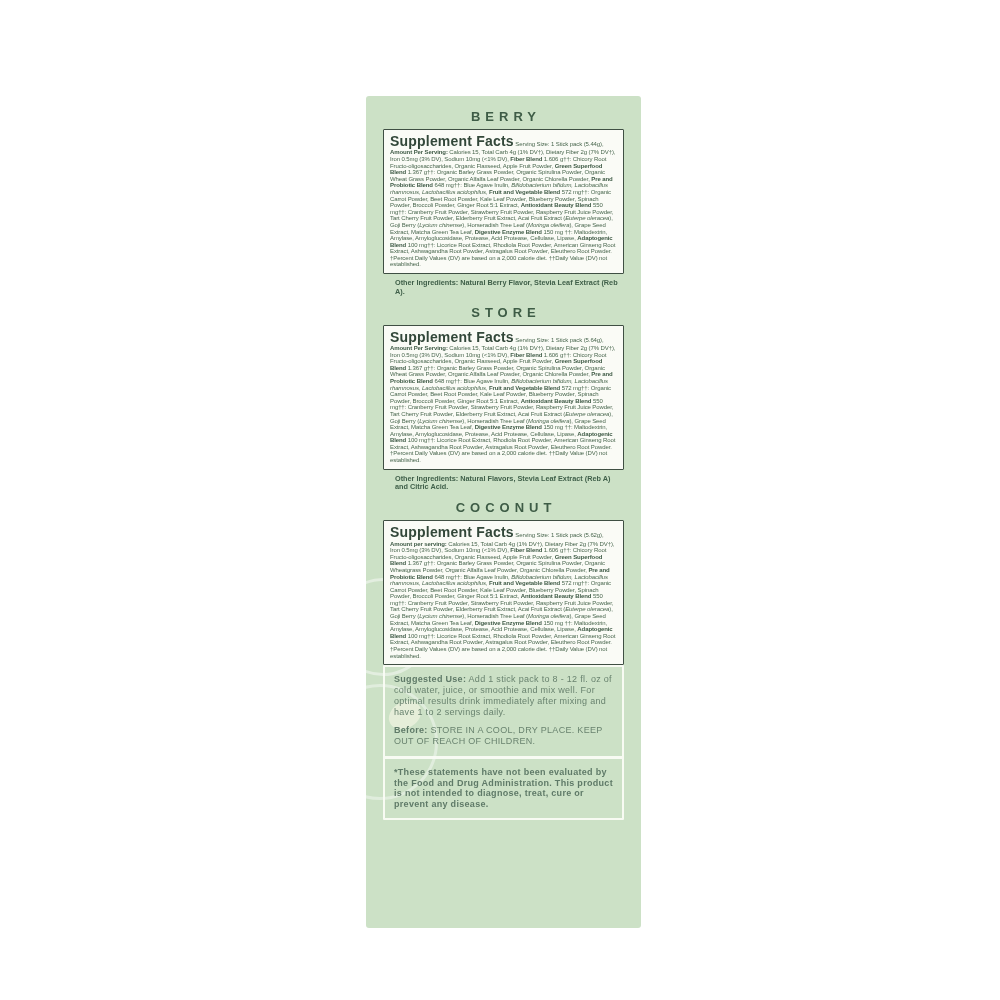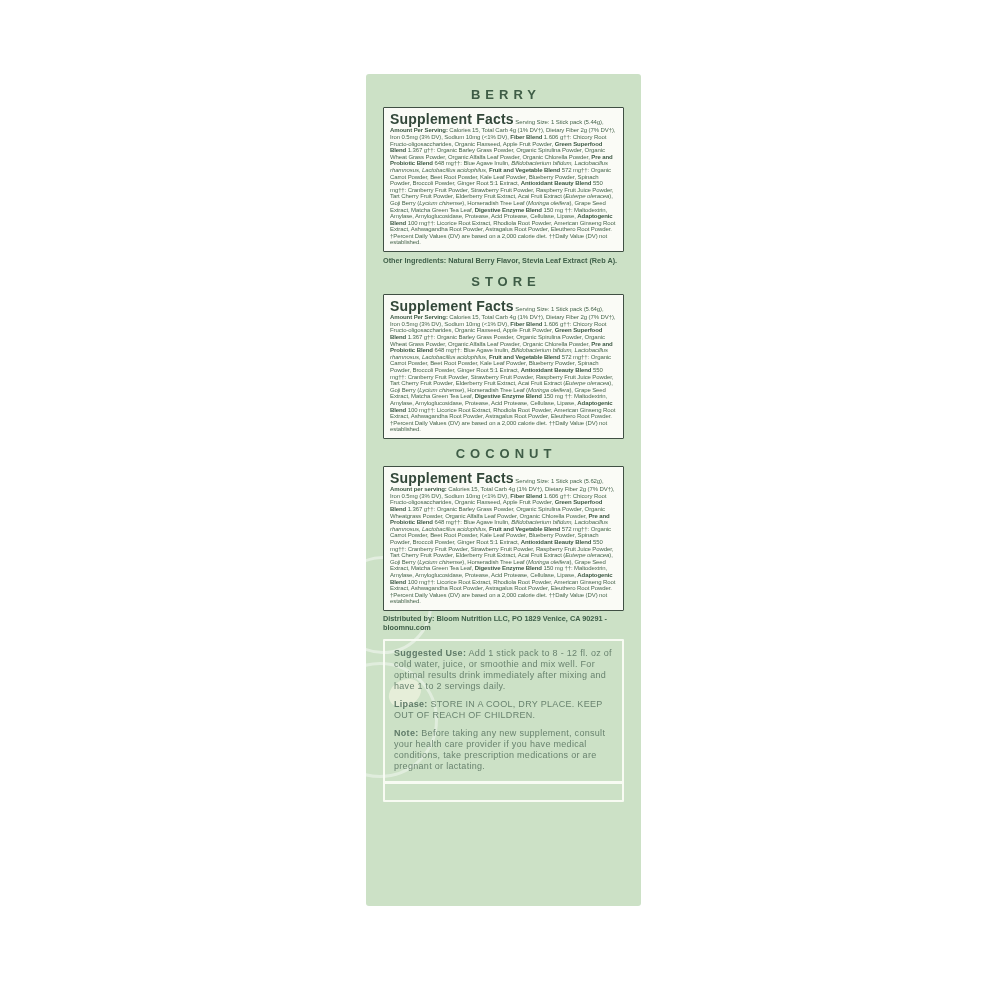--- a/index.html
+++ b/index.html
@@ -1,21 +1,21 @@
 <!DOCTYPE html>
 <html><head>
 <meta charset="utf-8">
 <style>
   html,body{margin:0;padding:0;background:#ffffff;}
   .canvas{
     position:relative;width:1000px;height:1000px;background:#ffffff;
     font-family:"Liberation Sans",sans-serif;overflow:hidden;
   }
   .package{
-    position:absolute;left:366px;top:74px;width:275px;min-height:832px;
+    position:absolute;left:366px;top:96px;width:275px;min-height:832px;
     background:#cce1c6;border-radius:3px;box-sizing:border-box;
     padding:6px 17px 14px 17px;overflow:hidden;
   }
   .wm{position:absolute;pointer-events:none;z-index:0;}
   .wm-ring1{left:-32px;top:482px;width:92px;height:92px;border:3px solid rgba(255,255,255,.45);border-radius:50%;}
   .wm-ring2{left:-44px;top:588px;width:110px;height:110px;border:3px solid rgba(255,255,255,.4);border-radius:50%;}
   .wm-blob{left:22px;top:606px;width:34px;height:26px;background:rgba(252,250,234,.55);border-radius:50%;transform:rotate(-30deg);}
   .content{position:relative;z-index:1;}
   .flavor-title{
     margin:7px 0 5px 0;text-align:center;font-size:13px;font-weight:bold;
@@ -28,21 +28,21 @@
   .facts-text{
     margin:0;font-size:6px;line-height:1.1;color:#4a684f;
     letter-spacing:-0.1px;text-align:left;
   }
   .facts-text .sf-title{
     font-size:14px;font-weight:bold;color:#324739;letter-spacing:.2px;
   }
   .facts-text .b{font-weight:bold;color:#3f5b46;}
   .facts-text .i{font-style:italic;}
   .other-ing{
-    margin:5px 0 8px 0;font-size:7.3px;font-weight:bold;color:#40604a;
+    margin:5px 0 8px 12px;font-size:7.3px;font-weight:bold;color:#40604a;
     letter-spacing:0;line-height:1.2;
   }
   .distributed{
     margin:4px 0 7px 0;font-size:7.3px;font-weight:bold;color:#40604a;line-height:1.2;
   }
   .usage-box{
     border:2.5px solid rgba(250,252,245,.95);border-radius:1px;
     padding:7px 9px 8px 9px;
   }
   .usage-para{
@@ -73,33 +73,33 @@
           <p class="facts-text"><span class="sf-title">Supplement Facts</span><span> Serving Size: 1 Stick pack (5.44g), </span><span class="b">Amount Per Serving:</span><span> Calories 15, Total Carb 4g (1% DV†), Dietary Fiber 2g (7% DV†), Iron 0.5mg (3% DV), Sodium 10mg (&lt;1% DV), </span><span class="b">Fiber Blend</span><span> 1.606 g††: Chicory Root Fructo-oligosaccharides, Organic Flaxseed, Apple Fruit Powder, </span><span class="b">Green Superfood Blend</span><span> 1.367 g††: Organic Barley Grass Powder, Organic Spirulina Powder, Organic Wheat Grass Powder, Organic Alfalfa Leaf Powder, Organic Chlorella Powder, </span><span class="b">Pre and Probiotic Blend</span><span> 648 mg††: Blue Agave Inulin, </span><span class="i">Bifidobacterium bifidum, Lactobacillus rhamnosus, Lactobacillus acidophilus,</span><span> </span><span class="b">Fruit and Vegetable Blend</span><span> 572 mg††: Organic Carrot Powder, Beet Root Powder, Kale Leaf Powder, Blueberry Powder, Spinach Powder, Broccoli Powder, Ginger Root 5:1 Extract, </span><span class="b">Antioxidant Beauty Blend</span><span> 550 mg††: Cranberry Fruit Powder, Strawberry Fruit Powder, Raspberry Fruit Juice Powder, Tart Cherry Fruit Powder, Elderberry Fruit Extract, Acai Fruit Extract (</span><span class="i">Euterpe oleracea</span><span>), Goji Berry (</span><span class="i">Lycium chinense</span><span>), Horseradish Tree Leaf (</span><span class="i">Moringa oleifera</span><span>), Grape Seed Extract, Matcha Green Tea Leaf, </span><span class="b">Digestive Enzyme Blend</span><span> 150 mg ††: Maltodextrin, Amylase, Amyloglucosidase, Protease, Acid Protease, Cellulase, Lipase, </span><span class="b">Adaptogenic Blend</span><span> 100 mg††: Licorice Root Extract, Rhodiola Root Powder, American Ginseng Root Extract, Ashwagandha Root Powder, Astragalus Root Powder, Eleuthero Root Powder. †Percent Daily Values (DV) are based on a 2,000 calorie diet. ††Daily Value (DV) not established.</span></p>
         </div>
         <p class="other-ing">Other Ingredients: Natural Berry Flavor, Stevia Leaf Extract (Reb A).</p>
       </section>
 
       <section>
         <h2 class="flavor-title">STORE</h2>
         <div class="facts-box">
           <p class="facts-text"><span class="sf-title">Supplement Facts</span><span> Serving Size: 1 Stick pack (5.64g), </span><span class="b">Amount Per Serving:</span><span> Calories 15, Total Carb 4g (1% DV†), Dietary Fiber 2g (7% DV†), Iron 0.5mg (3% DV), Sodium 10mg (&lt;1% DV), </span><span class="b">Fiber Blend</span><span> 1.606 g††: Chicory Root Fructo-oligosaccharides, Organic Flaxseed, Apple Fruit Powder, </span><span class="b">Green Superfood Blend</span><span> 1.367 g††: Organic Barley Grass Powder, Organic Spirulina Powder, Organic Wheat Grass Powder, Organic Alfalfa Leaf Powder, Organic Chlorella Powder, </span><span class="b">Pre and Probiotic Blend</span><span> 648 mg††: Blue Agave Inulin, </span><span class="i">Bifidobacterium bifidum, Lactobacillus rhamnosus, Lactobacillus acidophilus,</span><span> </span><span class="b">Fruit and Vegetable Blend</span><span> 572 mg††: Organic Carrot Powder, Beet Root Powder, Kale Leaf Powder, Blueberry Powder, Spinach Powder, Broccoli Powder, Ginger Root 5:1 Extract, </span><span class="b">Antioxidant Beauty Blend</span><span> 550 mg††: Cranberry Fruit Powder, Strawberry Fruit Powder, Raspberry Fruit Juice Powder, Tart Cherry Fruit Powder, Elderberry Fruit Extract, Acai Fruit Extract (</span><span class="i">Euterpe oleracea</span><span>), Goji Berry (</span><span class="i">Lycium chinense</span><span>), Horseradish Tree Leaf (</span><span class="i">Moringa oleifera</span><span>), Grape Seed Extract, Matcha Green Tea Leaf, </span><span class="b">Digestive Enzyme Blend</span><span> 150 mg ††: Maltodextrin, Amylase, Amyloglucosidase, Protease, Acid Protease, Cellulase, Lipase, </span><span class="b">Adaptogenic Blend</span><span> 100 mg††: Licorice Root Extract, Rhodiola Root Powder, American Ginseng Root Extract, Ashwagandha Root Powder, Astragalus Root Powder, Eleuthero Root Powder. †Percent Daily Values (DV) are based on a 2,000 calorie diet. ††Daily Value (DV) not established.</span></p>
         </div>
+        <p class="other-ing">Other Ingredients: Natural Flavors, Stevia Leaf Extract (Reb A) and Citric Acid.</p>
       </section>
 
       <section>
         <h2 class="flavor-title">COCONUT</h2>
         <div class="facts-box">
           <p class="facts-text"><span class="sf-title">Supplement Facts</span><span> Serving Size: 1 Stick pack (5.62g), </span><span class="b">Amount per serving:</span><span> Calories 15, Total Carb 4g (1% DV†), Dietary Fiber 2g (7% DV†), Iron 0.5mg (3% DV), Sodium 10mg (&lt;1% DV), </span><span class="b">Fiber Blend</span><span> 1.606 g††: Chicory Root Fructo-oligosaccharides, Organic Flaxseed, Apple Fruit Powder, </span><span class="b">Green Superfood Blend</span><span> 1.367 g††: Organic Barley Grass Powder, Organic Spirulina Powder, Organic Wheatgrass Powder, Organic Alfalfa Leaf Powder, Organic Chlorella Powder, </span><span class="b">Pre and Probiotic Blend</span><span> 648 mg††: Blue Agave Inulin, </span><span class="i">Bifidobacterium bifidum, Lactobacillus rhamnosus, Lactobacillus acidophilus,</span><span> </span><span class="b">Fruit and Vegetable Blend</span><span> 572 mg††: Organic Carrot Powder, Beet Root Powder, Kale Leaf Powder, Blueberry Powder, Spinach Powder, Broccoli Powder, Ginger Root 5:1 Extract, </span><span class="b">Antioxidant Beauty Blend</span><span> 550 mg††: Cranberry Fruit Powder, Strawberry Fruit Powder, Raspberry Fruit Juice Powder, Tart Cherry Fruit Powder, Elderberry Fruit Extract, Acai Fruit Extract (</span><span class="i">Euterpe oleracea</span><span>), Goji Berry (</span><span class="i">Lycium chinense</span><span>), Horseradish Tree Leaf (</span><span class="i">Moringa oleifera</span><span>), Grape Seed Extract, Matcha Green Tea Leaf, </span><span class="b">Digestive Enzyme Blend</span><span> 150 mg ††: Maltodextrin, Amylase, Amyloglucosidase, Protease, Acid Protease, Cellulase, Lipase, </span><span class="b">Adaptogenic Blend</span><span> 100 mg††: Licorice Root Extract, Rhodiola Root Powder, American Ginseng Root Extract, Ashwagandha Root Powder, Astragalus Root Powder, Eleuthero Root Powder. †Percent Daily Values (DV) are based on a 2,000 calorie diet. ††Daily Value (DV) not established.</span></p>
         </div>
       </section>
 
-      <p class="distributed">Distributed by: Bloom Nutrition LLC, PO 1829 Venice, CA 90291 - bloomnu.com</p>
 
       <div class="usage-box">
         <p class="usage-para"><span class="lbl">Suggested Use:</span><span> Add 1 stick pack to 8 - 12 fl. oz of cold water, juice, or smoothie and mix well. For optimal results drink immediately after mixing and have 1 to 2 servings daily.</span></p>
-        <p class="usage-para"><span class="lbl">Lipase:</span><span> STORE IN A COOL, DRY PLACE. KEEP OUT OF REACH OF CHILDREN.</span></p>
-        <p class="usage-para"><span class="lbl">Note:</span><span> Before taking any new supplement, consult your health care provider if you have medical conditions, take prescription medications or are pregnant or lactating.</span></p>
+        <p class="usage-para"><span class="lbl">Before:</span><span> STORE IN A COOL, DRY PLACE. KEEP OUT OF REACH OF CHILDREN.</span></p>
         <div class="usage-divider"></div>
+        <p class="disclaimer">*These statements have not been evaluated by the Food and Drug Administration. This product is not intended to diagnose, treat, cure or prevent any disease.</p>
       </div>
 
     </div>
   </div>
 </div>
 
 </body></html>

